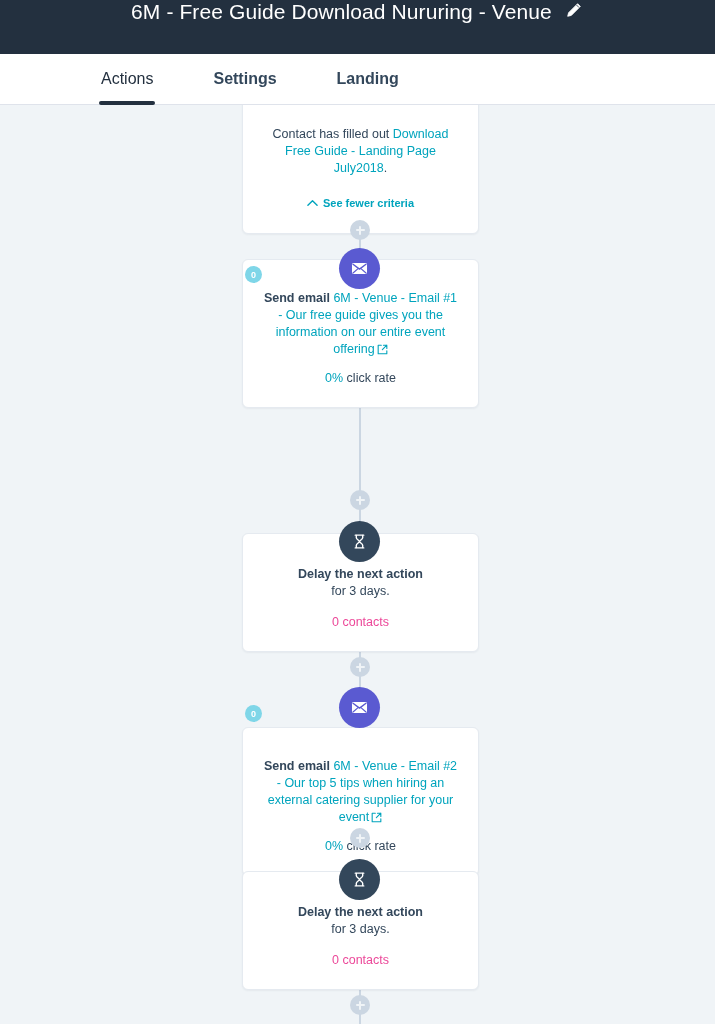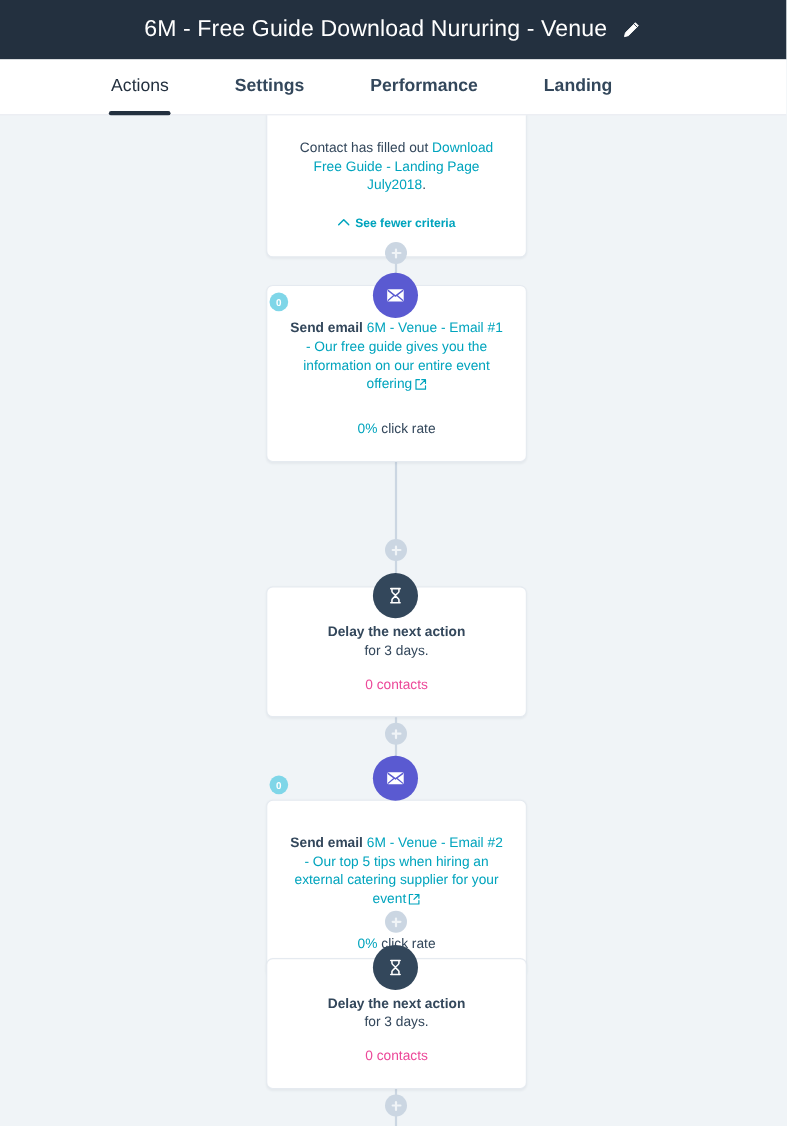--- a/index.html
+++ b/index.html
@@ -14,21 +14,20 @@
     background: #f0f4f7;
     overflow: hidden;
     position: relative;
   }
 
   
   .topbar {
     height: 54px;
     background: #23303f;
     display: flex;
-    align-items: center;
     justify-content: center;
     gap: 12px;
   }
   .topbar-title {
     color: #ffffff;
     font-size: 21px;
     font-weight: 400;
     letter-spacing: 0.1px;
     white-space: nowrap;
   }
@@ -178,21 +177,21 @@
   .link {
     color: #00a4bd;
     text-decoration: none;
     cursor: pointer;
   }
   .muted { color: #33475b; }
   .sub {
     font-size: 12.5px;
     line-height: 17px;
     color: #33475b;
-    margin-top: 22px;
+    margin-top: 10px;
   }
   .sub2 {
     font-size: 12.5px;
     line-height: 17px;
     color: #ec4899;
     margin-top: 14px;
   }
   .title-strong {
     font-size: 12.5px;
     font-weight: 700;
@@ -224,23 +223,20 @@
     </svg>
   </span>
 </div>
 
 <div class="tabbar">
   <div class="tab active">
     <span class="tab-label">Actions</span>
   </div>
   <div class="tab">
     <span class="tab-label">Settings</span>
-  </div>
-  <div class="tab">
-    <span class="tab-label">Performance</span>
   </div>
   <div class="tab">
     <span class="tab-label">Landing</span>
   </div>
 </div>
 
 <div class="canvas">
 
   <div class="spine" style="top:97px;  height:150px;"></div>
   <div class="spine" style="top:266px; height:153px;"></div>

